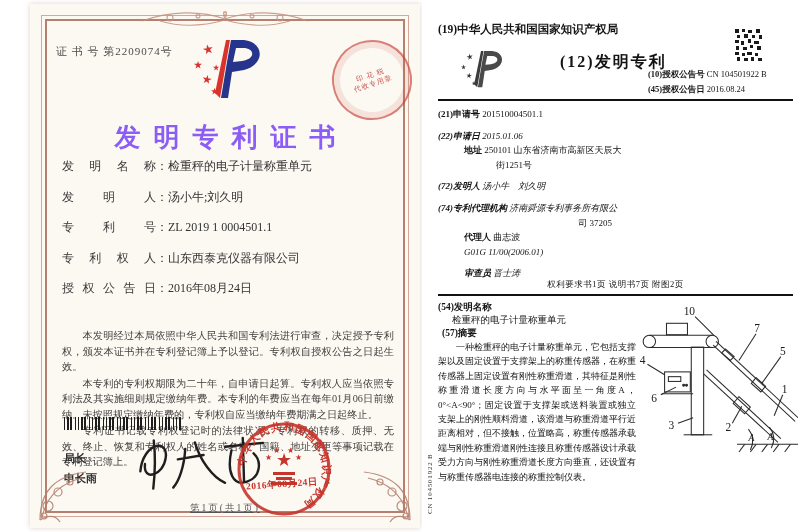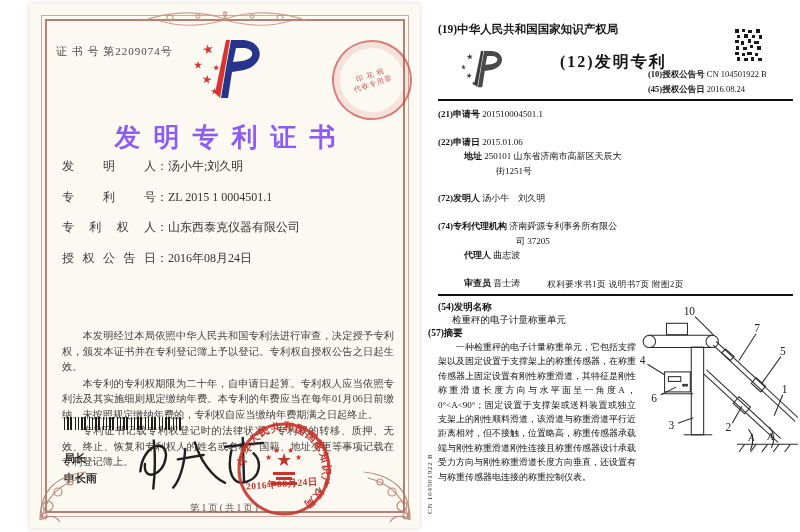--- a/index.html
+++ b/index.html
@@ -26,21 +26,21 @@
   .barcode1d{position:absolute;left:34px;top:413px;width:118px;height:13px;
      background:repeating-linear-gradient(90deg,#1d1d1d 0 1px,transparent 1px 3px,
        #1d1d1d 3px 5px,transparent 5px 6px,#1d1d1d 6px 8px,transparent 8px 11px,
        #1d1d1d 11px 12px,transparent 12px 14px);}
   .director{position:absolute;left:34px;top:444px;font-size:11px;font-weight:bold;color:#2b2b2b;line-height:20px;}
   .signature{position:absolute;left:98px;top:426px;}
   .seal{position:absolute;left:205px;top:416px;}
   .seal-date{position:absolute;left:216px;top:474px;font-size:9.5px;color:#c5352c;
              font-weight:bold;transform:rotate(-4deg);letter-spacing:.5px;white-space:nowrap;}
   .cert-footer{position:absolute;left:0;top:498px;width:100%;text-align:center;
-               font-size:9.5px;color:#555;letter-spacing:2px;}
+               font-size:9.5px;color:#555;letter-spacing:2px;text-decoration:underline;}
   .stamp{position:absolute;right:8px;top:36px;width:76px;height:76px;border-radius:50%;
          border:2px solid rgba(198,62,52,.65);box-shadow:inset 0 0 0 6px rgba(198,62,52,.12);
          display:flex;flex-direction:column;align-items:center;justify-content:center;
          transform:rotate(-18deg);}
   .stamp div{font-size:7px;color:rgba(190,52,44,.85);line-height:9px;letter-spacing:1px;text-align:center;}
   .flourish-top{position:absolute;left:110px;top:3px;}
   .flourish-bl{position:absolute;left:6px;top:458px;}
   .flourish-br{position:absolute;right:6px;top:458px;transform:scaleX(-1);}
 
   
@@ -48,28 +48,28 @@
   .gz-office{position:absolute;left:16px;top:22px;font-size:11.5px;font-weight:bold;}
   .gz-logo{position:absolute;left:30px;top:46px;}
   .gz-type{position:absolute;left:138px;top:52px;font-size:16px;font-weight:bold;letter-spacing:2px;}
   .qr{position:absolute;left:312px;top:28px;}
   .gz-pub{position:absolute;left:226px;top:67px;font-size:8.5px;line-height:15px;white-space:nowrap;}
   .gz-pub b{font-weight:bold;text-align:right;}
   .rule1{position:absolute;left:16px;right:7px;top:99px;height:2px;background:#121212;}
   .biblio{position:absolute;left:16px;top:107px;width:236px;font-size:9px;line-height:14.6px;}
   .brow{white-space:nowrap;}
   .blabel{font-weight:bold;}
-  .pl26{padding-left:26px;} .pl58{padding-left:58px;} .pl78{padding-left:78px;}
-  .gapT{margin-top:13px;}
+  .pl26{padding-left:26px;} .pl58{padding-left:58px;} .pl78{padding-left:78px;text-align:center;}
+  .gapT{margin-top:7px;font-style:italic;}
   .it{font-style:italic;}
   .pages-info{position:absolute;left:16px;right:7px;top:279px;text-align:center;font-size:8.5px;letter-spacing:.5px;}
   .rule2{position:absolute;left:16px;right:7px;top:294px;height:2px;background:#121212;}
   .t54{position:absolute;left:16px;top:301px;font-size:9.5px;font-weight:bold;}
   .t54v{position:absolute;left:30px;top:314px;font-size:9.5px;}
-  .t57{position:absolute;left:6px;top:327px;font-size:9.5px;font-weight:bold;}
+  .t57{position:absolute;left:20px;top:327px;font-size:9.5px;font-weight:bold;}
   .abstract{position:absolute;left:16px;top:340px;width:198px;font-size:9px;
             line-height:14.4px;text-align:justify;text-indent:2em;}
   .figure{position:absolute;left:214px;top:296px;}
   .side-code{position:absolute;left:4px;top:514px;transform:rotate(-90deg);
              transform-origin:0 0;font-size:7px;letter-spacing:.8px;color:#333;white-space:nowrap;}
 
   svg text{font-family:"Liberation Serif","DejaVu Serif",serif;}
 </style>
 </head>
 <body>
@@ -108,24 +108,27 @@
 
     <div class="stamp">
       <div>印 花 税</div>
       <div>代收专用章</div>
     </div>
 
     <div class="cert-title">发明专利证书</div>
 
     <div class="cert-fields">
       <div class="cf-row">
+        <span class="cf-label">发明名称</span><span class="cf-colon">：</span><span class="cf-value">检重秤的电子计量称重单元</span>
+      </div>
+      <div class="cf-row">
         <span class="cf-label">发明人</span><span class="cf-colon">：</span><span class="cf-value">汤小牛;刘久明</span>
       </div>
       <div class="cf-row">
-        <span class="cf-label">专利号</span><span class="cf-colon">：</span><span class="cf-value">ZL 2015 1 0004501.1</span>
+        <span class="cf-label">专利号</span><span class="cf-colon">：</span><span class="cf-value">ZL 2019 1 0004501.1</span>
       </div>
       <div class="cf-row">
         <span class="cf-label">专利权人</span><span class="cf-colon">：</span><span class="cf-value">山东西泰克仪器有限公司</span>
       </div>
       <div class="cf-row">
         <span class="cf-label">授权公告日</span><span class="cf-colon">：</span><span class="cf-value">2016年08月24日</span>
       </div>
     </div>
 
     <div class="cert-paras">
@@ -254,20 +257,21 @@
 
     <div class="biblio">
       <div class="brow"><span class="blabel">(21)申请号</span> <span>201510004501.1</span></div>
       <div class="brow gapT"><span class="blabel">(22)申请日</span> <span>2015.01.06</span></div>
       <div class="brow pl26"><span class="blabel">地址</span> <span>250101 山东省济南市高新区天辰大</span></div>
       <div class="brow pl58"><span>街1251号</span></div>
       <div class="brow gapT"><span class="blabel">(72)发明人</span> <span>汤小牛　刘久明</span></div>
       <div class="brow gapT"><span class="blabel">(74)专利代理机构</span> <span>济南舜源专利事务所有限公</span></div>
       <div class="brow pl78"><span>司 37205</span></div>
       <div class="brow pl26"><span class="blabel">代理人</span> <span>曲志波</span></div>
+      <div class="brow pl26 it"><span>G01G 11/00(2006.01)</span></div>
       <div class="brow pl26 gapT"><span class="blabel">审查员</span> <span>晋士涛</span></div>
     </div>
 
     <div class="pages-info">权利要求书1页  说明书7页  附图2页</div>
     <div class="rule2"></div>
 
     <div class="t54">(54)发明名称</div>
     <div class="t54v">检重秤的电子计量称重单元</div>
     <div class="t57">(57)摘要</div>
     <div class="abstract">一种检重秤的电子计量称重单元，它包括支撑架以及固定设置于支撑架上的称重传感器，在称重传感器上固定设置有刚性称重滑道，其特征是刚性称重滑道长度方向与水平面呈一角度A，0°&lt;A&lt;90°；固定设置于支撑架或送料装置或独立支架上的刚性顺料滑道，该滑道与称重滑道平行近距离相对，但不接触，位置略高，称重传感器承载端与刚性称重滑道刚性连接且称重传感器设计承载受力方向与刚性称重滑道长度方向垂直，还设置有与称重传感器电连接的称重控制仪表。</div>

